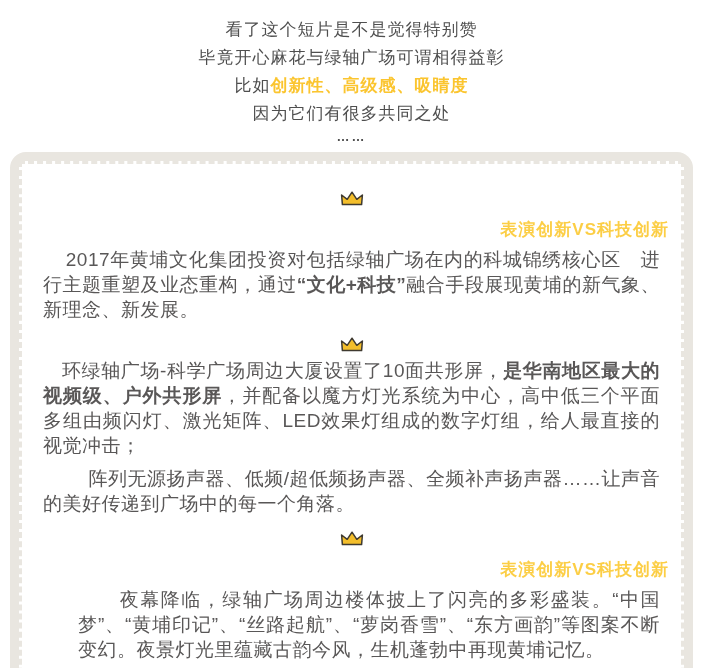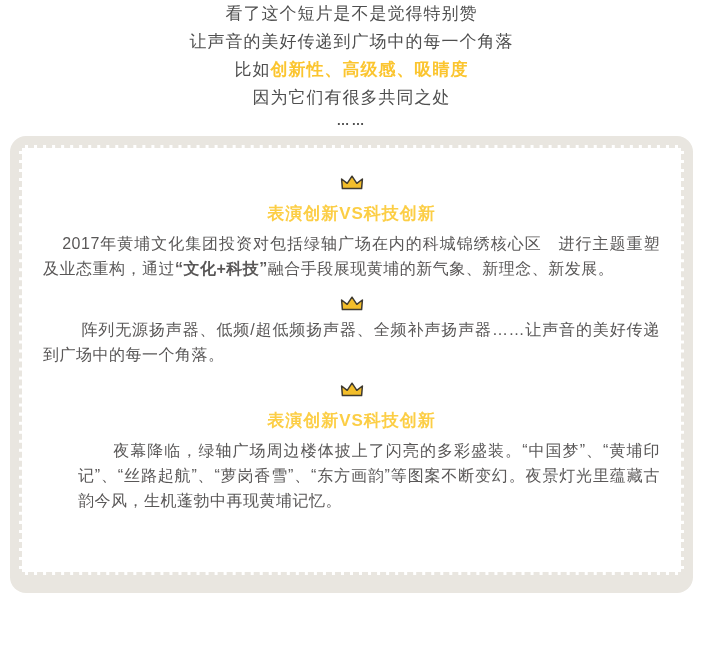--- a/index.html
+++ b/index.html
@@ -16,21 +16,21 @@
   body{
     width:703px;
     min-height:668px;
     background:#ffffff;
     font-family:"Liberation Sans","DejaVu Sans",sans-serif;
     -webkit-font-smoothing:antialiased;
   }
   
   .intro{
     text-align:center;
-    padding-top:0;
+    padding-top:16px;
   }
   .intro-line{
     margin:0;
     font-size:17px;
     line-height:28px;
     color:var(--text);
     letter-spacing:1px;
   }
   .intro-line .gold{
     color:var(--gold);
@@ -60,42 +60,42 @@
   }
   .section{margin-top:6px;}
   .crown-wrap{
     text-align:center;
     margin:14px 0 2px 0;
     line-height:0;
   }
   .crown-wrap svg{width:26px;height:18px;}
   .section-title{
     margin:10px 0 6px 0;
-    text-align:center;
+    text-align:right;
     font-size:17px;
     font-weight:bold;
     color:var(--heading-gold);
     letter-spacing:1px;
   }
   .para{
     margin:4px 9px 8px 9px;
-    font-size:16px;
+    font-size:19px;
     line-height:25px;
     color:var(--body-text);
     text-align:justify;
     letter-spacing:0.5px;
   }
   .para b{font-weight:bold;color:var(--body-text);}
 </style>
 </head>
 <body>
 
 <div class="intro">
   <p class="intro-line">看了这个短片是不是觉得特别赞</p>
-  <p class="intro-line">让声音的美好传递到广场中的每一个角落</p>
+  <p class="intro-line">毕竟开心麻花与绿轴广场可谓相得益彰</p>
   <p class="intro-line"><span>比如</span><span class="gold">创新性、高级感、吸睛度</span></p>
   <p class="intro-line">因为它们有很多共同之处</p>
   <p class="intro-ellipsis">……</p>
 </div>
 
 <div class="frame">
   <div class="frame-inner">
     <div id="sections">
         <div class="section">
           <div class="crown-wrap"><span class="crown-wrap">
@@ -105,20 +105,21 @@
   </span></div>
           <h3 class="section-title">表演创新VS科技创新</h3>
           <p class="para" style="text-indent: 1.2em;"><span>2017年黄埔文化集团投资对包括绿轴广场在内的科城锦绣核心区　进行主题重塑及业态重构，通过</span><b>“文化+科技”</b><span>融合手段展现黄埔的新气象、新理念、新发展。</span></p>
         </div>
         <div class="section">
           <div class="crown-wrap"><span class="crown-wrap">
     <svg viewBox="0 0 26 18" aria-hidden="true">
       <path d="M3.4 14.6 L2.6 5 L8.2 9.3 L13 2.2 L17.8 9.3 L23.4 5 L22.6 14.6 Z" fill="#F3BE2B" stroke="#3f3a30" stroke-width="1.5" stroke-linejoin="round"></path>
     </svg>
   </span></div>
+          <p class="para" style="text-indent: 1em;"><span>环绿轴广场-科学广场周边大厦设置了10面共形屏，</span><b>是华南地区最大的视频级、户外共形屏</b><span>，并配备以魔方灯光系统为中心，高中低三个平面多组由频闪灯、激光矩阵、LED效果灯组成的数字灯组，给人最直接的视觉冲击；</span></p>
           <p class="para" style="text-indent: 2.4em;"><span>阵列无源扬声器、低频/超低频扬声器、全频补声扬声器……让声音的美好传递到广场中的每一个角落。</span></p>
         </div>
         <div class="section">
           <div class="crown-wrap"><span class="crown-wrap">
     <svg viewBox="0 0 26 18" aria-hidden="true">
       <path d="M3.4 14.6 L2.6 5 L8.2 9.3 L13 2.2 L17.8 9.3 L23.4 5 L22.6 14.6 Z" fill="#F3BE2B" stroke="#3f3a30" stroke-width="1.5" stroke-linejoin="round"></path>
     </svg>
   </span></div>
           <h3 class="section-title">表演创新VS科技创新</h3>
           <p class="para" style="text-indent: 2.2em; margin-left: 44px;"><span>夜幕降临，绿轴广场周边楼体披上了闪亮的多彩盛装。“中国梦”、“黄埔印记”、“丝路起航”、“萝岗香雪”、“东方画韵”等图案不断变幻。夜景灯光里蕴藏古韵今风，生机蓬勃中再现黄埔记忆。</span></p>

